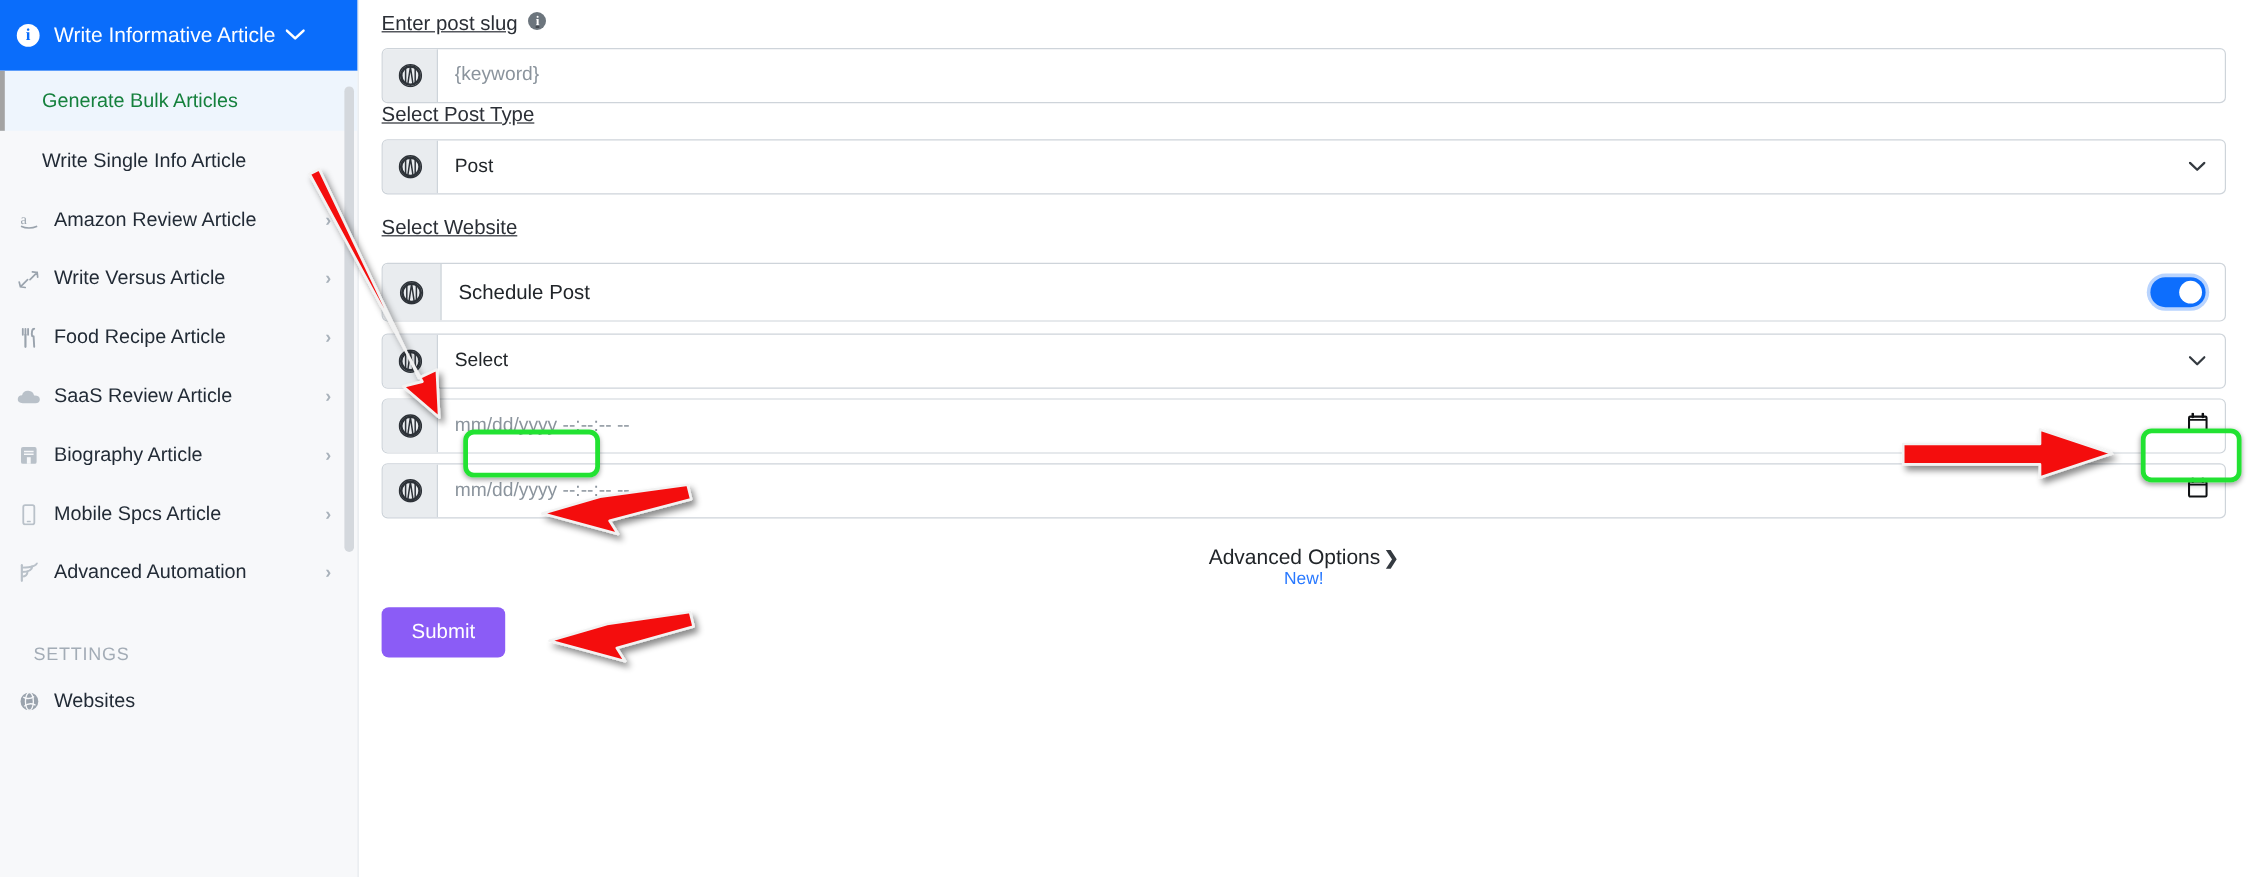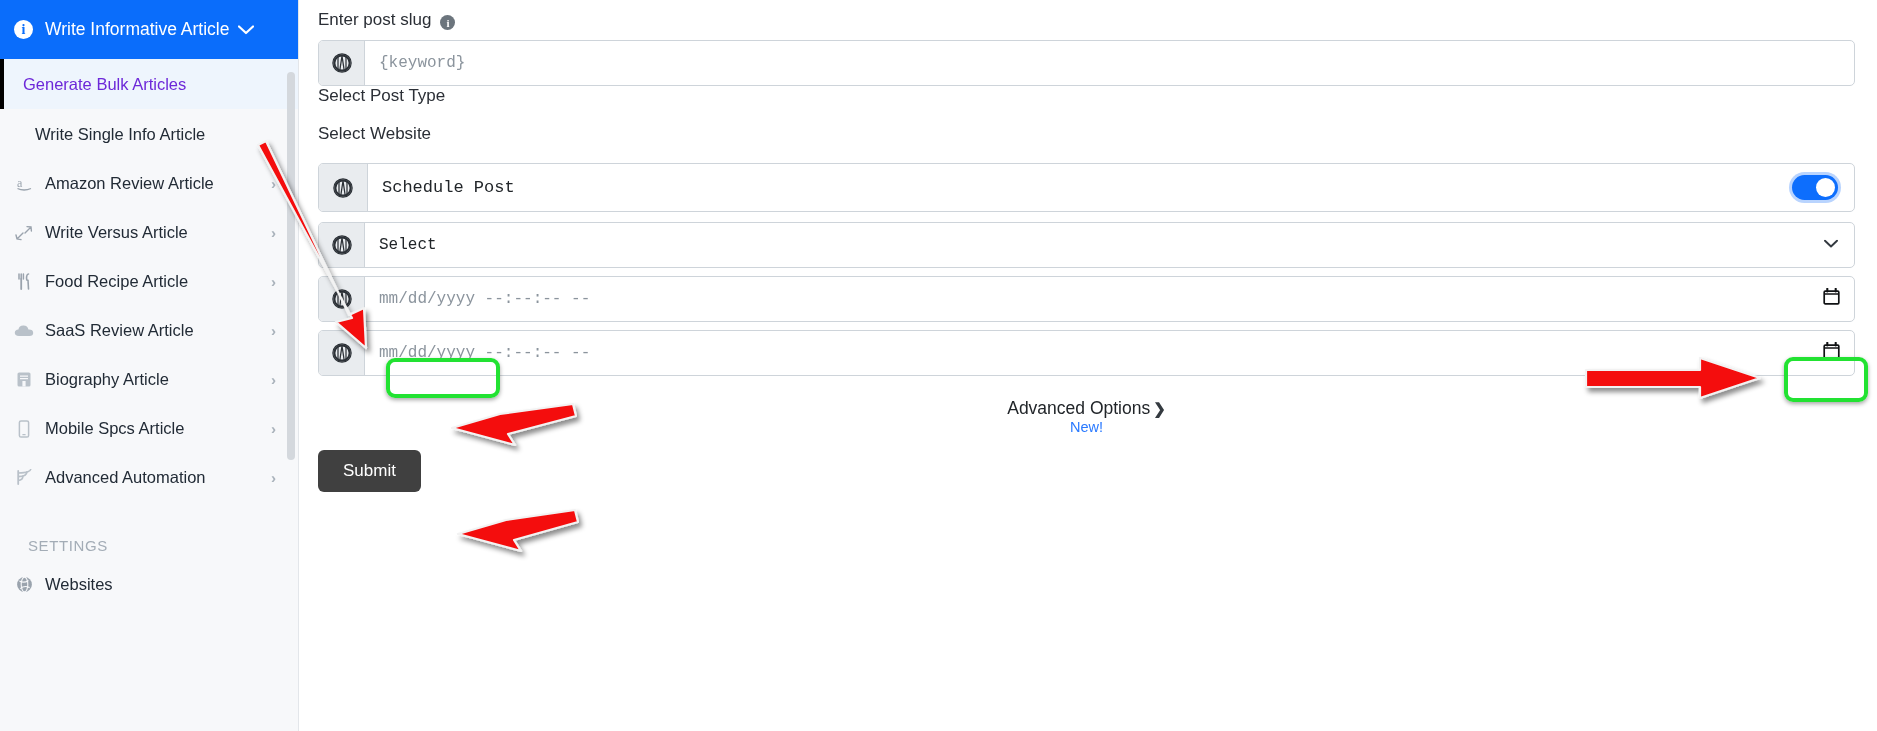--- a/index.html
+++ b/index.html
@@ -64,23 +64,23 @@
 
   .sb-sub {
     height: 50px;
     display: flex;
     align-items: center;
     padding-left: 35px;
     font-size: 16.5px;
   }
   .sb-sub.active {
     background: #eef5fd;
-    border-left: 4px solid #000000;
-    padding-left: 19px;
-    color: #6d28d9;
+    border-left: 4px solid #a3a3a3;
+    padding-left: 31px;
+    color: #15803d;
   }
   .sb-sub.plain {
     color: #222b36;
   }
 
   .sb-item {
     height: 49px;
     display: flex;
     align-items: center;
     padding: 0 22px 0 14px;
@@ -144,22 +144,23 @@
     flex: 1 1 auto;
     height: 731px;
     background: #ffffff;
     padding: 0 22px 0 19px;
     overflow: hidden;
   }
   .field-label {
     font-size: 17px;
     color: #2b2f36;
     display: flex;
-    align-items: flex-end;
+    align-items: flex-start;
     gap: 9px;
+    text-decoration: underline;
   }
   .info-dot {
     width: 15px; height: 15px;
     border-radius: 50%;
     background: #6c757d;
     color: #ffffff;
     font-size: 11px;
     font-weight: bold;
     display: flex; align-items: center; justify-content: center;
     font-family: "Liberation Serif", serif;
@@ -171,21 +172,20 @@
   }
 
   .input-group {
     display: flex;
     align-items: stretch;
     border: 1px solid #ced4da;
     border-radius: 5px;
     background: #ffffff;
     height: 46px;
     overflow: hidden;
-    font-family: Liberation Mono, monospace;
   }
   .ig-addon {
     width: 46px;
     flex: 0 0 46px;
     background: #e9ecef;
     border-right: 1px solid #ced4da;
     display: flex;
     align-items: center;
     justify-content: center;
   }
@@ -255,21 +255,21 @@
     display: flex;
     align-items: center;
     gap: 3px;
   }
   .adv-chev { font-weight: bold; font-size: 15px; color:#343a40; }
   .new-badge {
     font-size: 14.5px;
     color: #2979ff;
   }
   .submit-btn {
-    background: #404040;
+    background: #8b5cf6;
     color: #ffffff;
     border: none;
     border-radius: 6px;
     font-size: 17px;
     padding: 11px 25px;
     font-family: "Liberation Sans", sans-serif;
     cursor: pointer;
   }
 
   
@@ -422,20 +422,37 @@
             <circle cx="12" cy="12" r="11" fill="none" stroke="#2d3238" stroke-width="1.4"></circle>
             <circle cx="12" cy="12" r="9.2" fill="none" stroke="#2d3238" stroke-width="2.6"></circle>
             <path d="M12 3.4 L9.4 20.6 M12 3.4 L14.6 20.6 M7.2 4.8 L7.2 19.4 M16.8 4.8 L16.8 19.4" stroke="#2d3238" stroke-width="1.5"></path>
           </svg>
       </div>
       <div class="ig-body placeholder">{keyword}</div>
     </div>
 
     
     <div class="field-label" style="">Select Post Type</div>
+    <div class="input-group" style="margin-top:10px;">
+      <div class="ig-addon">
+        <svg class="wp-icon" viewBox="0 0 24 24">
+            <circle cx="12" cy="12" r="11" fill="none" stroke="#2d3238" stroke-width="1.4"></circle>
+            <circle cx="12" cy="12" r="9.2" fill="none" stroke="#2d3238" stroke-width="2.6"></circle>
+            <path d="M12 3.4 L9.4 20.6 M12 3.4 L14.6 20.6 M7.2 4.8 L7.2 19.4 M16.8 4.8 L16.8 19.4" stroke="#2d3238" stroke-width="1.5"></path>
+          </svg>
+      </div>
+      <div class="ig-body">
+        <span>Post</span>
+        <span class="chev-down">
+          <svg width="14" height="9" viewBox="0 0 14 9">
+              <path d="M1 1.2 L7 7 L13 1.2" stroke="#343a40" stroke-width="1.9" fill="none" stroke-linecap="round" stroke-linejoin="round"></path>
+            </svg>
+        </span>
+      </div>
+    </div>
 
     
     <div class="field-label" style="margin-top:18px;">Select Website</div>
     <div class="input-group toggle-row" style="margin-top:19px; height:49px;">
       <div class="ig-addon" style="width:49px; flex:0 0 49px;">
         <svg class="wp-icon" viewBox="0 0 24 24">
             <circle cx="12" cy="12" r="11" fill="none" stroke="#2d3238" stroke-width="1.4"></circle>
             <circle cx="12" cy="12" r="9.2" fill="none" stroke="#2d3238" stroke-width="2.6"></circle>
             <path d="M12 3.4 L9.4 20.6 M12 3.4 L14.6 20.6 M7.2 4.8 L7.2 19.4 M16.8 4.8 L16.8 19.4" stroke="#2d3238" stroke-width="1.5"></path>
           </svg>

